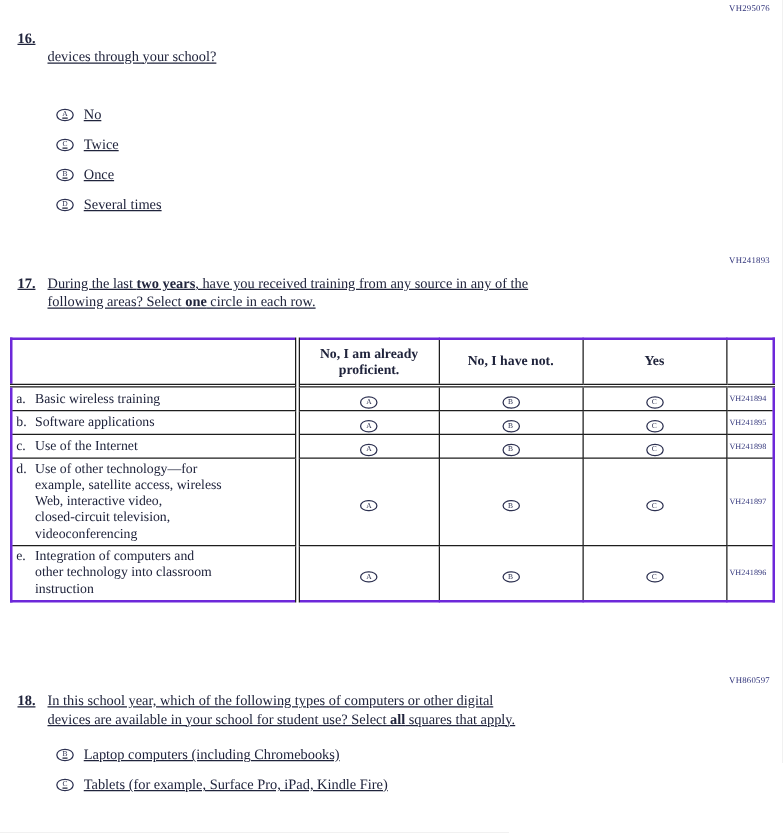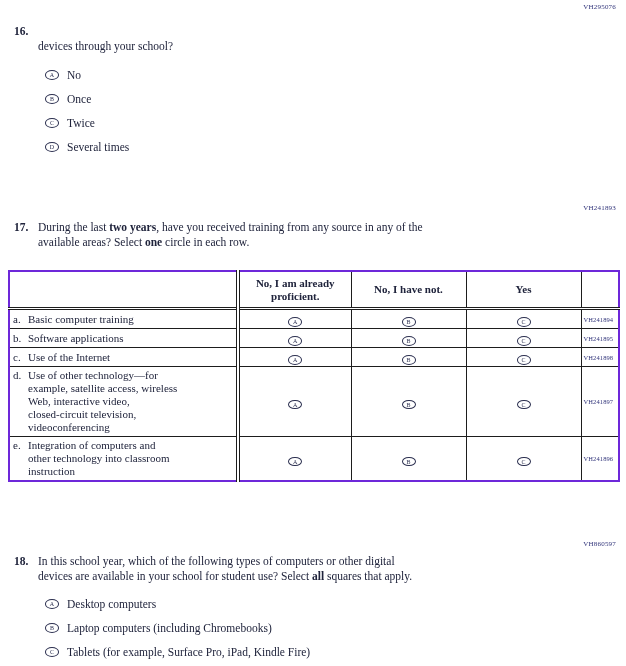--- a/index.html
+++ b/index.html
@@ -11,21 +11,21 @@
     color:#20243c;
     overflow:hidden;
   }
   .vcode{
     position:absolute;
     right:10px;
     font-size:7px;
     letter-spacing:.2px;
     color:#31347a;
   }
-  .question{position:absolute;left:14px;width:584px;}
+  .question{position:absolute;left:14px;width:584px;text-decoration:underline;}
   .q-head{display:flex;}
   .q-num{flex:none;width:24px;font-weight:bold;font-size:11.5px;line-height:14.5px;}
   .q-text{flex:1;font-size:11.5px;line-height:14.5px;}
   .options{margin-left:31px;}
   .opt{display:flex;align-items:center;height:14px;margin-bottom:10px;}
   .bubble{
     flex:none;
     display:inline-flex;align-items:center;justify-content:center;
     width:14px;height:9.5px;
     border:1.2px solid #2c3050;border-radius:50%;
@@ -67,48 +67,48 @@
   <span class="vcode" style="top:3px">VH295076</span>
 
   <div class="question" style="top:24px">
     <div class="q-head">
       <span class="q-num">16.</span>
       <div class="q-text">
         <br>
         <span>devices through your school?</span>
       </div>
     </div>
-    <div class="options" style="margin-top:15px">
+    <div class="options" style="margin-top:32px">
       <div class="opt">
         <span class="bubble">A</span>
         <span class="opt-label">No</span>
       </div>
       <div class="opt">
+        <span class="bubble">C</span>
+        <span class="opt-label">Twice</span>
+      </div>
+      <div class="opt">
         <span class="bubble">B</span>
         <span class="opt-label">Once</span>
-      </div>
-      <div class="opt">
-        <span class="bubble">C</span>
-        <span class="opt-label">Twice</span>
       </div>
       <div class="opt">
         <span class="bubble">D</span>
         <span class="opt-label">Several times</span>
       </div>
     </div>
   </div>
 
   <span class="vcode" style="top:204px">VH241893</span>
 
   <div class="question" style="top:220px">
     <div class="q-head">
       <span class="q-num">17.</span>
       <div class="q-text">
         <span>During the last </span><b>two years</b><span>, have you received training from any source in any of the</span><br>
-        <span>available areas? Select </span><b>one</b><span> circle in each row.</span>
+        <span>following areas? Select </span><b>one</b><span> circle in each row.</span>
       </div>
     </div>
   </div>
 
   <table id="q17-table">
     <colgroup>
       <col style="width:229px">
       <col style="width:113px">
       <col style="width:115px">
       <col style="width:115px">
@@ -122,21 +122,21 @@
         <th>Yes</th>
         <th></th>
       </tr>
     </thead>
     <tbody>
       <tr class="row-a">
         <td class="label-col">
           <div class="rl">
             <span class="rl-letter">a.</span>
             <div class="rl-lines">
-                <div>Basic computer training</div>
+                <div>Basic wireless training</div>
               </div>
           </div>
         </td>
         <td><span class="bubble tbubble">A</span></td>
         <td><span class="bubble tbubble">B</span></td>
         <td><span class="bubble tbubble">C</span></td>
         <td class="code-cell">VH241894</td>
       </tr>
       <tr class="row-b">
         <td class="label-col">
@@ -208,24 +208,20 @@
   <div class="question" style="top:554px">
     <div class="q-head">
       <span class="q-num">18.</span>
       <div class="q-text">
         <span>In this school year, which of the following types of computers or other digital</span><br>
         <span>devices are available in your school for student use? Select </span><b>all</b><span> squares that apply.</span>
       </div>
     </div>
     <div class="options" style="margin-top:14px">
       <div class="opt">
-        <span class="bubble">A</span>
-        <span class="opt-label">Desktop computers</span>
-      </div>
-      <div class="opt">
         <span class="bubble">B</span>
         <span class="opt-label">Laptop computers (including Chromebooks)</span>
       </div>
       <div class="opt">
         <span class="bubble">C</span>
         <span class="opt-label">Tablets (for example, Surface Pro, iPad, Kindle Fire)</span>
       </div>
     </div>
   </div>
 

